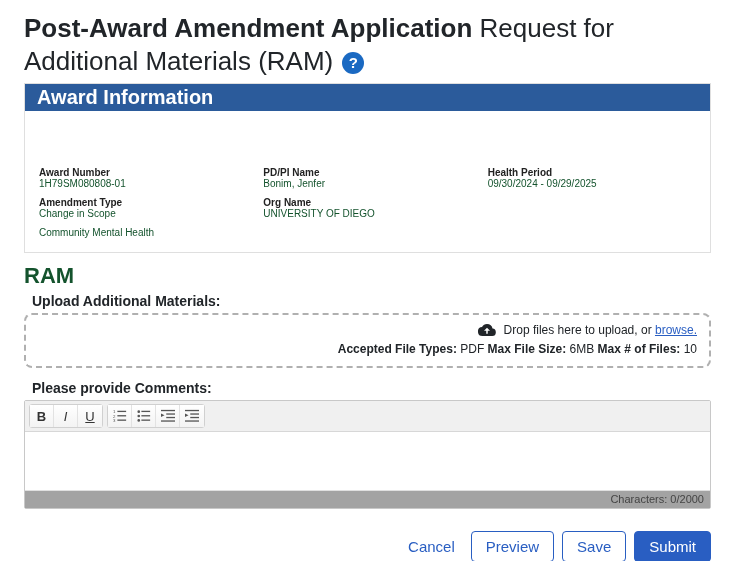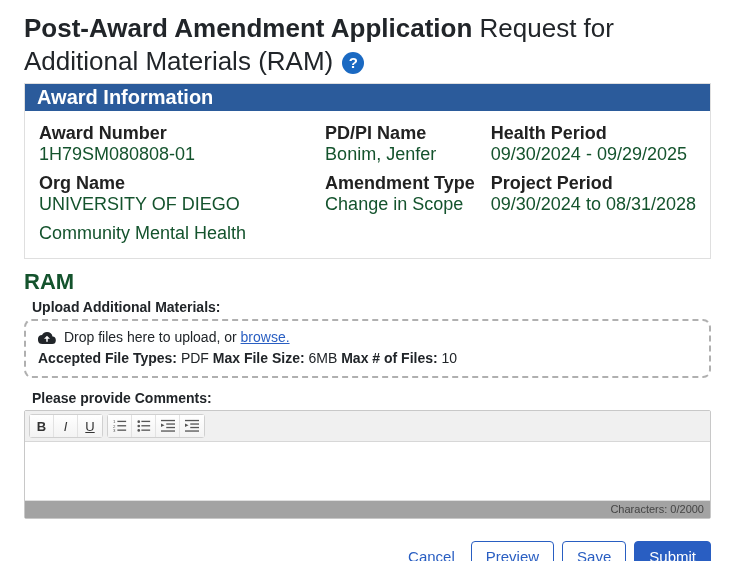--- a/index.html
+++ b/index.html
@@ -41,25 +41,26 @@
   }
   .panel-header {
     background: #2b5b9b;
     color: #fff;
     font-size: 20px;
     font-weight: 700;
     padding: 2px 12px;
   }
   .award-grid {
     display: grid;
-    grid-template-columns: 1fr;
+    grid-template-columns: 1fr 1fr 1fr;
     column-gap: 16px;
     row-gap: 8px;
     padding: 12px 14px 14px 14px;
-    font-size: 18px;
+    font-size: 10px;
+    margin-top: 44px;
   }
   .award-grid .label {
     font-weight: 700;
     color: #222;
     margin-bottom: 0;
   }
   .award-grid .value {
     color: #14532d;
     margin-top: 0;
   }
@@ -72,22 +73,22 @@
   }
   .section-label {
     font-size: 14px;
     font-weight: 700;
     margin: 4px 0 4px 8px;
   }
   .dropzone {
     border: 2px dashed #b0b0b0;
     border-radius: 8px;
     padding: 8px 12px 10px 12px;
-    text-align: left;
-    font-size: 14px;
+    text-align: right;
+    font-size: 12px;
   }
   .dropzone .line1 { margin-bottom: 2px; }
   .dropzone a { color: #295ec2; text-decoration: underline; }
   .cloud-icon {
     display: inline-block;
     vertical-align: -3px;
     margin-right: 4px;
   }
   .editor-wrap {
     border: 1px solid #c8c8c8;
@@ -189,30 +190,26 @@
     </div>
     <div>
       <div class="label">PD/PI Name</div>
       <div class="value">Bonim, Jenfer</div>
     </div>
     <div>
       <div class="label">Health Period</div>
       <div class="value">09/30/2024 - 09/29/2025</div>
     </div>
     <div>
+      <div class="label">Amendment Type</div>
+      <div class="value">Change in Scope</div>
+    </div>
+    <div>
       <div class="label">Org Name</div>
       <div class="value">UNIVERSITY OF DIEGO</div>
-    </div>
-    <div>
-      <div class="label">Amendment Type</div>
-      <div class="value">Change in Scope</div>
-    </div>
-    <div>
-      <div class="label">Project Period</div>
-      <div class="value">09/30/2024 to 08/31/2028</div>
     </div>
     <div class="span3">
       <div class="value">Community Mental Health</div>
     </div>
   </div>
 </div>
 
 <h2 class="ram">RAM</h2>
 <div class="section-label">Upload Additional Materials:</div>
 

